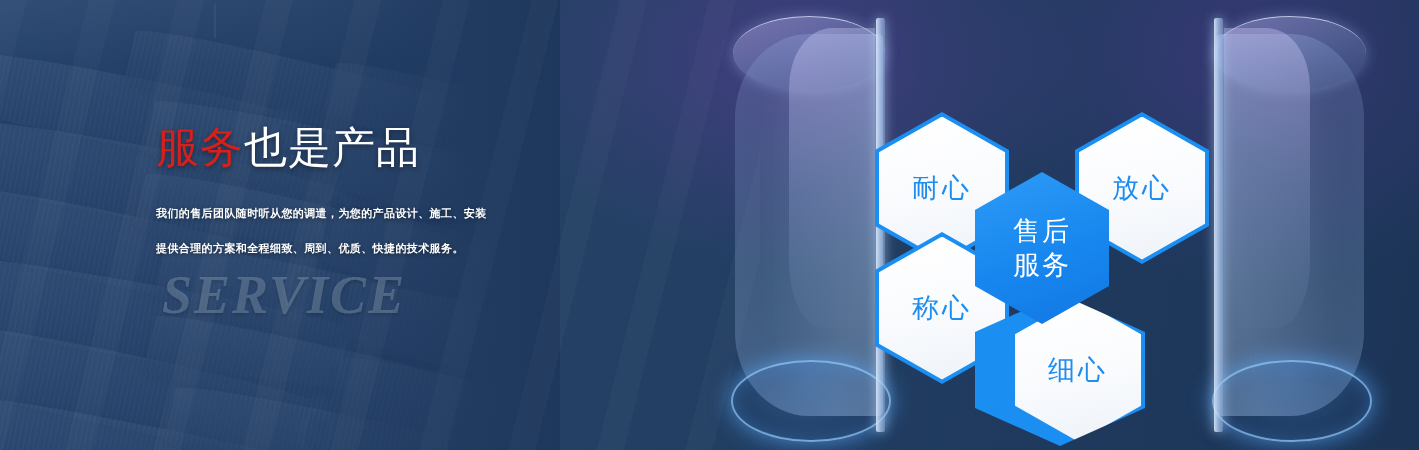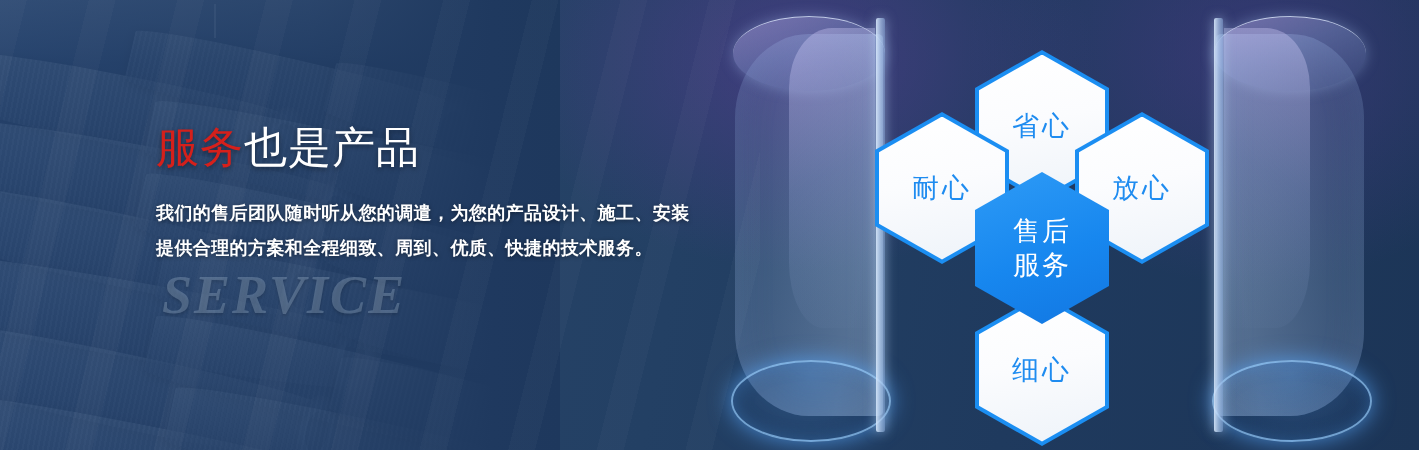--- a/index.html
+++ b/index.html
@@ -66,21 +66,21 @@
 
   
   .copy{position:absolute;left:156px;top:126px;width:600px;}
   .headline{
     font-size:43px;line-height:1;font-weight:normal;letter-spacing:1px;
     margin:0 0 0 0;white-space:nowrap;
   }
   .headline .hl-red{color:#d5201b;text-shadow:0 2px 5px rgba(0,0,0,0.40);}
   .headline .hl-white{color:#ffffff;text-shadow:0 2px 5px rgba(0,0,0,0.40);}
   .subline{
-    margin-top:27px;color:#ffffff;font-size:18px;font-weight:bold;
+    margin-top:27px;color:#ffffff;font-size:11px;font-weight:bold;
     line-height:35px;letter-spacing:0.4px;white-space:nowrap;
     text-shadow:0 1px 4px rgba(0,0,0,0.45);
   }
   .watermark{
     position:absolute;left:162px;top:264px;
     font-family:"Liberation Serif","DejaVu Serif",serif;
     font-style:italic;font-weight:bold;font-size:54px;letter-spacing:2px;
     color:rgba(173,195,219,0.30);
     text-shadow:0 2px 3px rgba(0,0,0,0.14);
     white-space:nowrap;
@@ -234,41 +234,41 @@
     <div class="headline">
       <span class="hl-red">服务</span><span class="hl-white">也是产品</span>
     </div>
     <div class="subline">我们的售后团队随时听从您的调遣，为您的产品设计、施工、安装</div>
     <div class="subline" style="margin-top:0;">提供合理的方案和全程细致、周到、优质、快捷的技术服务。</div>
   </div>
   <div class="watermark">SERVICE</div>
 
   <div class="hexwrap">
 
-    <div class="hex hex-outer" style="left:113px;top:8px;">
-      <div class="inner">
-        <span class="label">省心</span>
-      </div>
-    </div>
 
     <div class="hex hex-outer" style="left:13px;top:70px;">
       <div class="inner">
         <span class="label">耐心</span>
       </div>
     </div>
 
     <div class="hex hex-outer" style="left:213px;top:70px;">
       <div class="inner">
         <span class="label">放心</span>
       </div>
     </div>
 
-
-
-    <div class="hex hex-outer" style="left:113px;top:252px;">
+    <div class="hex hex-outer" style="left:13px;top:190px;">
+      <div class="inner">
+        <span class="label">称心</span>
+      </div>
+    </div>
+
+
+    <div class="hex hex-outer" style="left:113px;top:252px;padding-left:36px;">
       <div class="inner">
         <span class="label">细心</span>
       </div>
     </div>
 
     <div class="hex hex-center" style="left:113px;top:130px;">
       <span class="label">
         <span>售后</span><br>
         <span>服务</span>
       </span>

